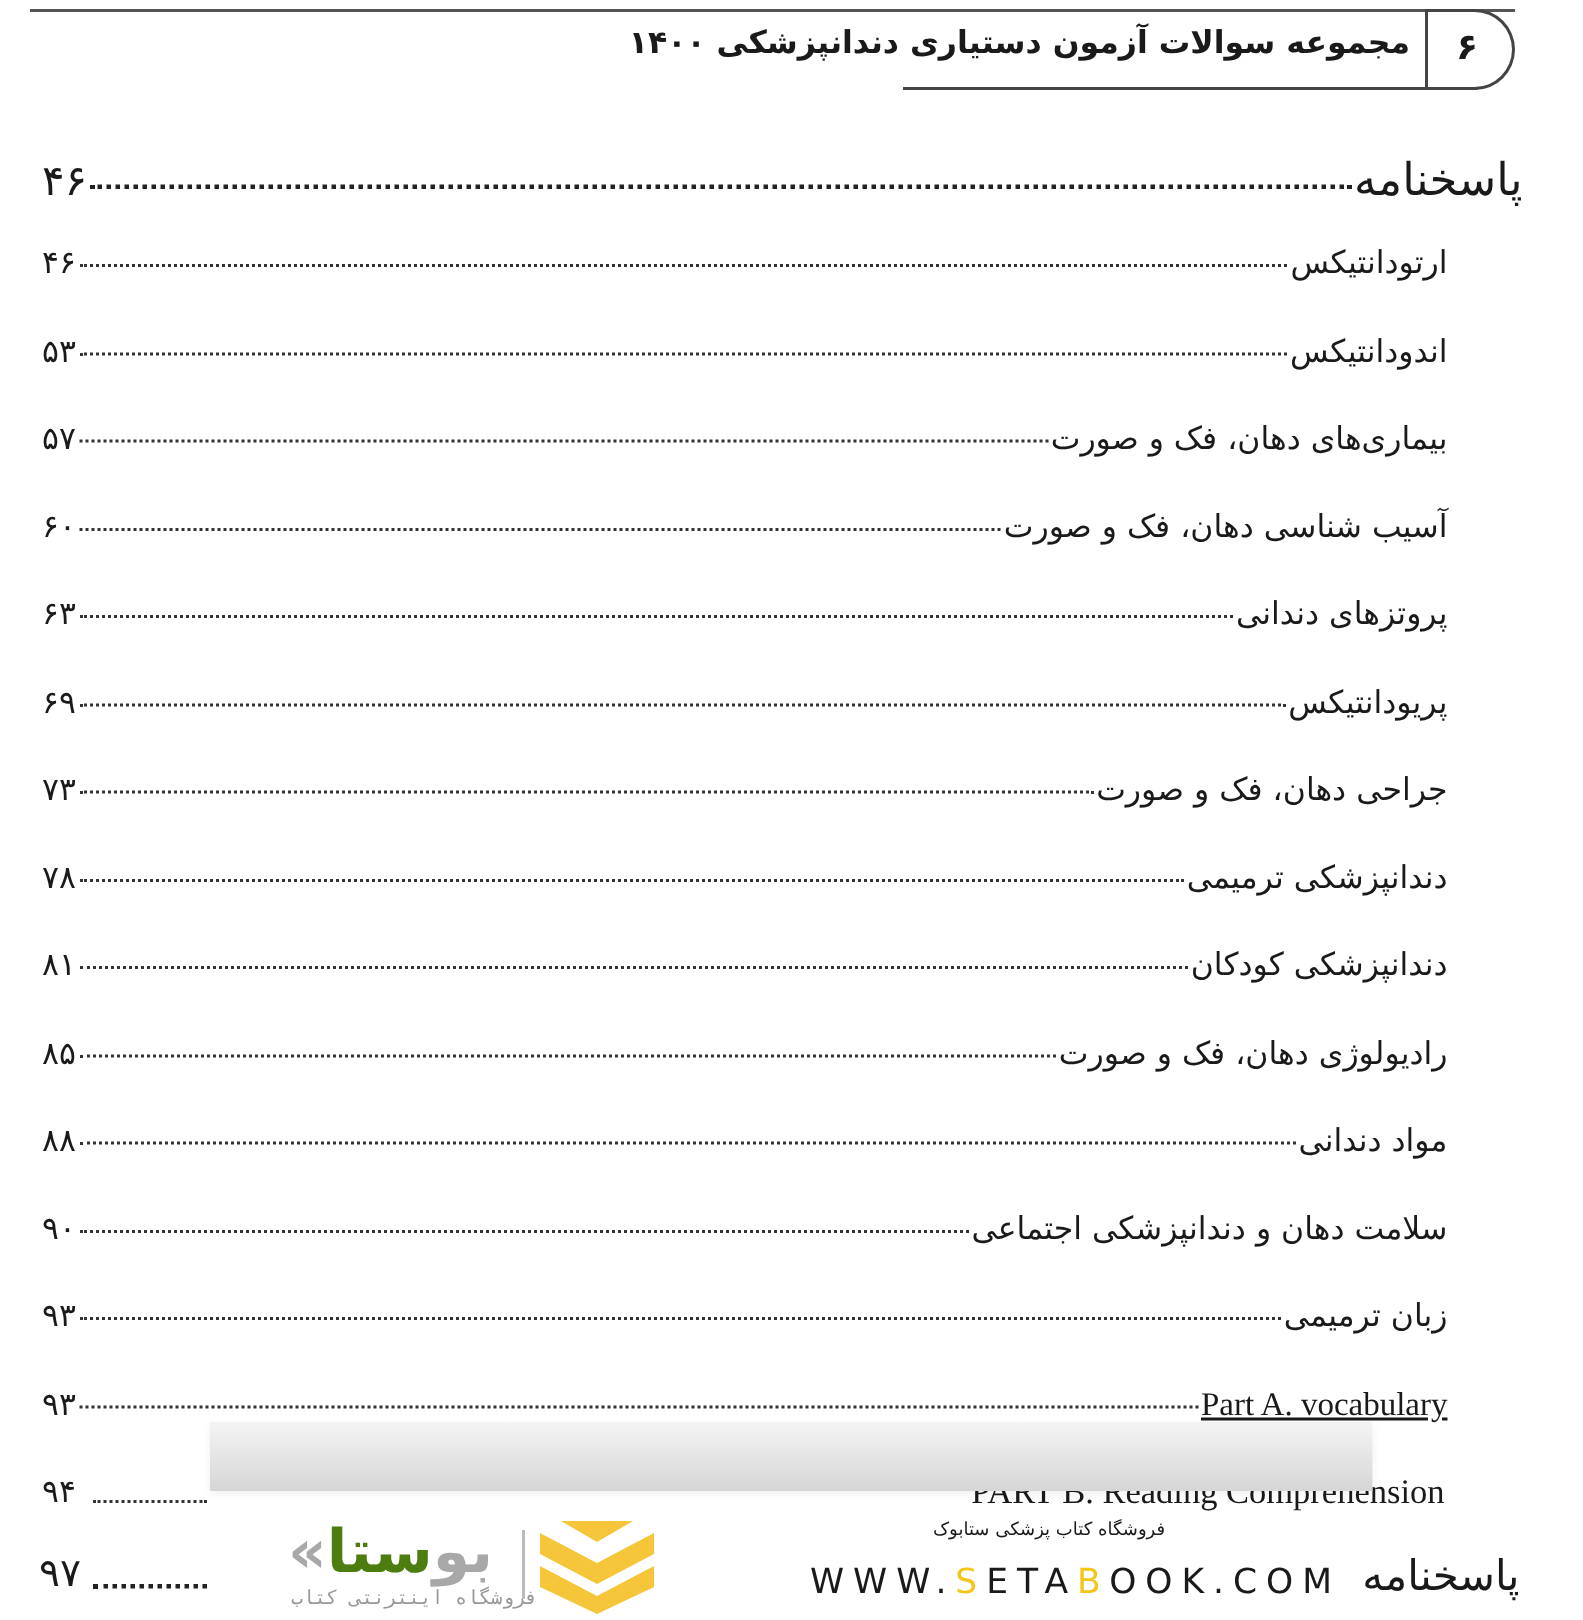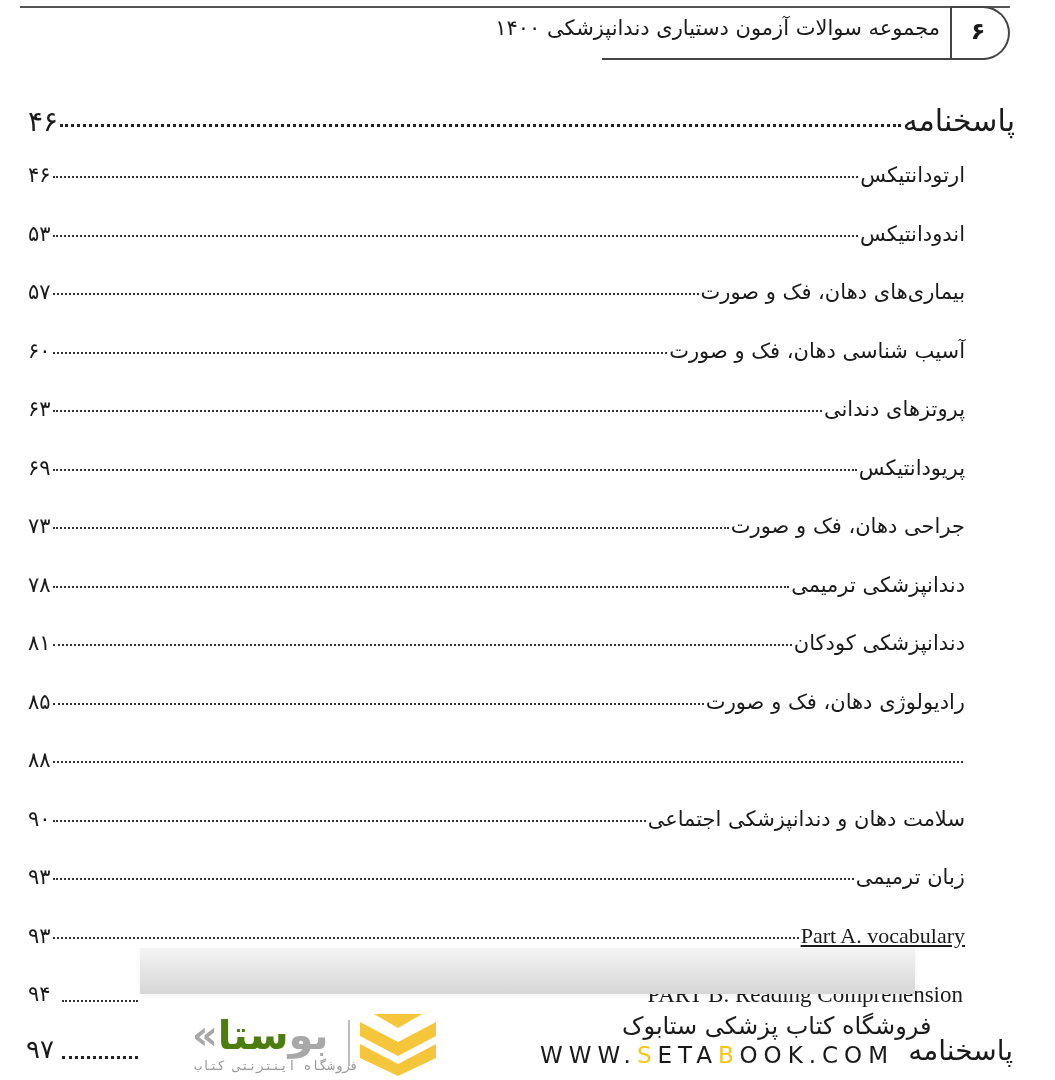--- a/index.html
+++ b/index.html
@@ -60,21 +60,21 @@
       text-align: center;
       font-size: 24px;
       font-weight: bold;
       direction: rtl;
     }
     .book-title {
       position: absolute;
       right: 115px;
       top: 16px;
       font-size: 21px;
-      font-weight: normal;
+      font-weight: bold;
       direction: rtl;
       white-space: nowrap;
     }
 
     
     .toc {
       position: absolute;
       left: 28px;
       right: 40px;
       top: 96px;
@@ -188,21 +188,21 @@
       right: 42px;
       top: 1034px;
       font-size: 28px;
       direction: rtl;
     }
 
     .promo-fa {
       position: absolute;
       left: 622px;
       top: 1012px;
-      font-size: 24px;
+      font-size: 12px;
       direction: rtl;
       white-space: nowrap;
     }
     .promo-url {
       position: absolute;
       left: 540px;
       top: 1042px;
       font-size: 23px;
       font-weight: normal;
       letter-spacing: 6px;
@@ -316,20 +316,21 @@
     <span class="label">دندانپزشکی کودکان</span>
     <span class="dots"></span>
     <span class="page">۸۱</span>
   </div>
   <div class="toc-row toc-sub">
     <span class="label">رادیولوژی دهان، فک و صورت</span>
     <span class="dots"></span>
     <span class="page">۸۵</span>
   </div>
   <div class="toc-row toc-sub">
+    <span class="label">مواد دندانی</span>
     <span class="dots"></span>
     <span class="page">۸۸</span>
   </div>
   <div class="toc-row toc-sub">
     <span class="label">سلامت دهان و دندانپزشکی اجتماعی</span>
     <span class="dots"></span>
     <span class="page">۹۰</span>
   </div>
   <div class="toc-row toc-sub">
     <span class="label">زبان ترمیمی</span>

